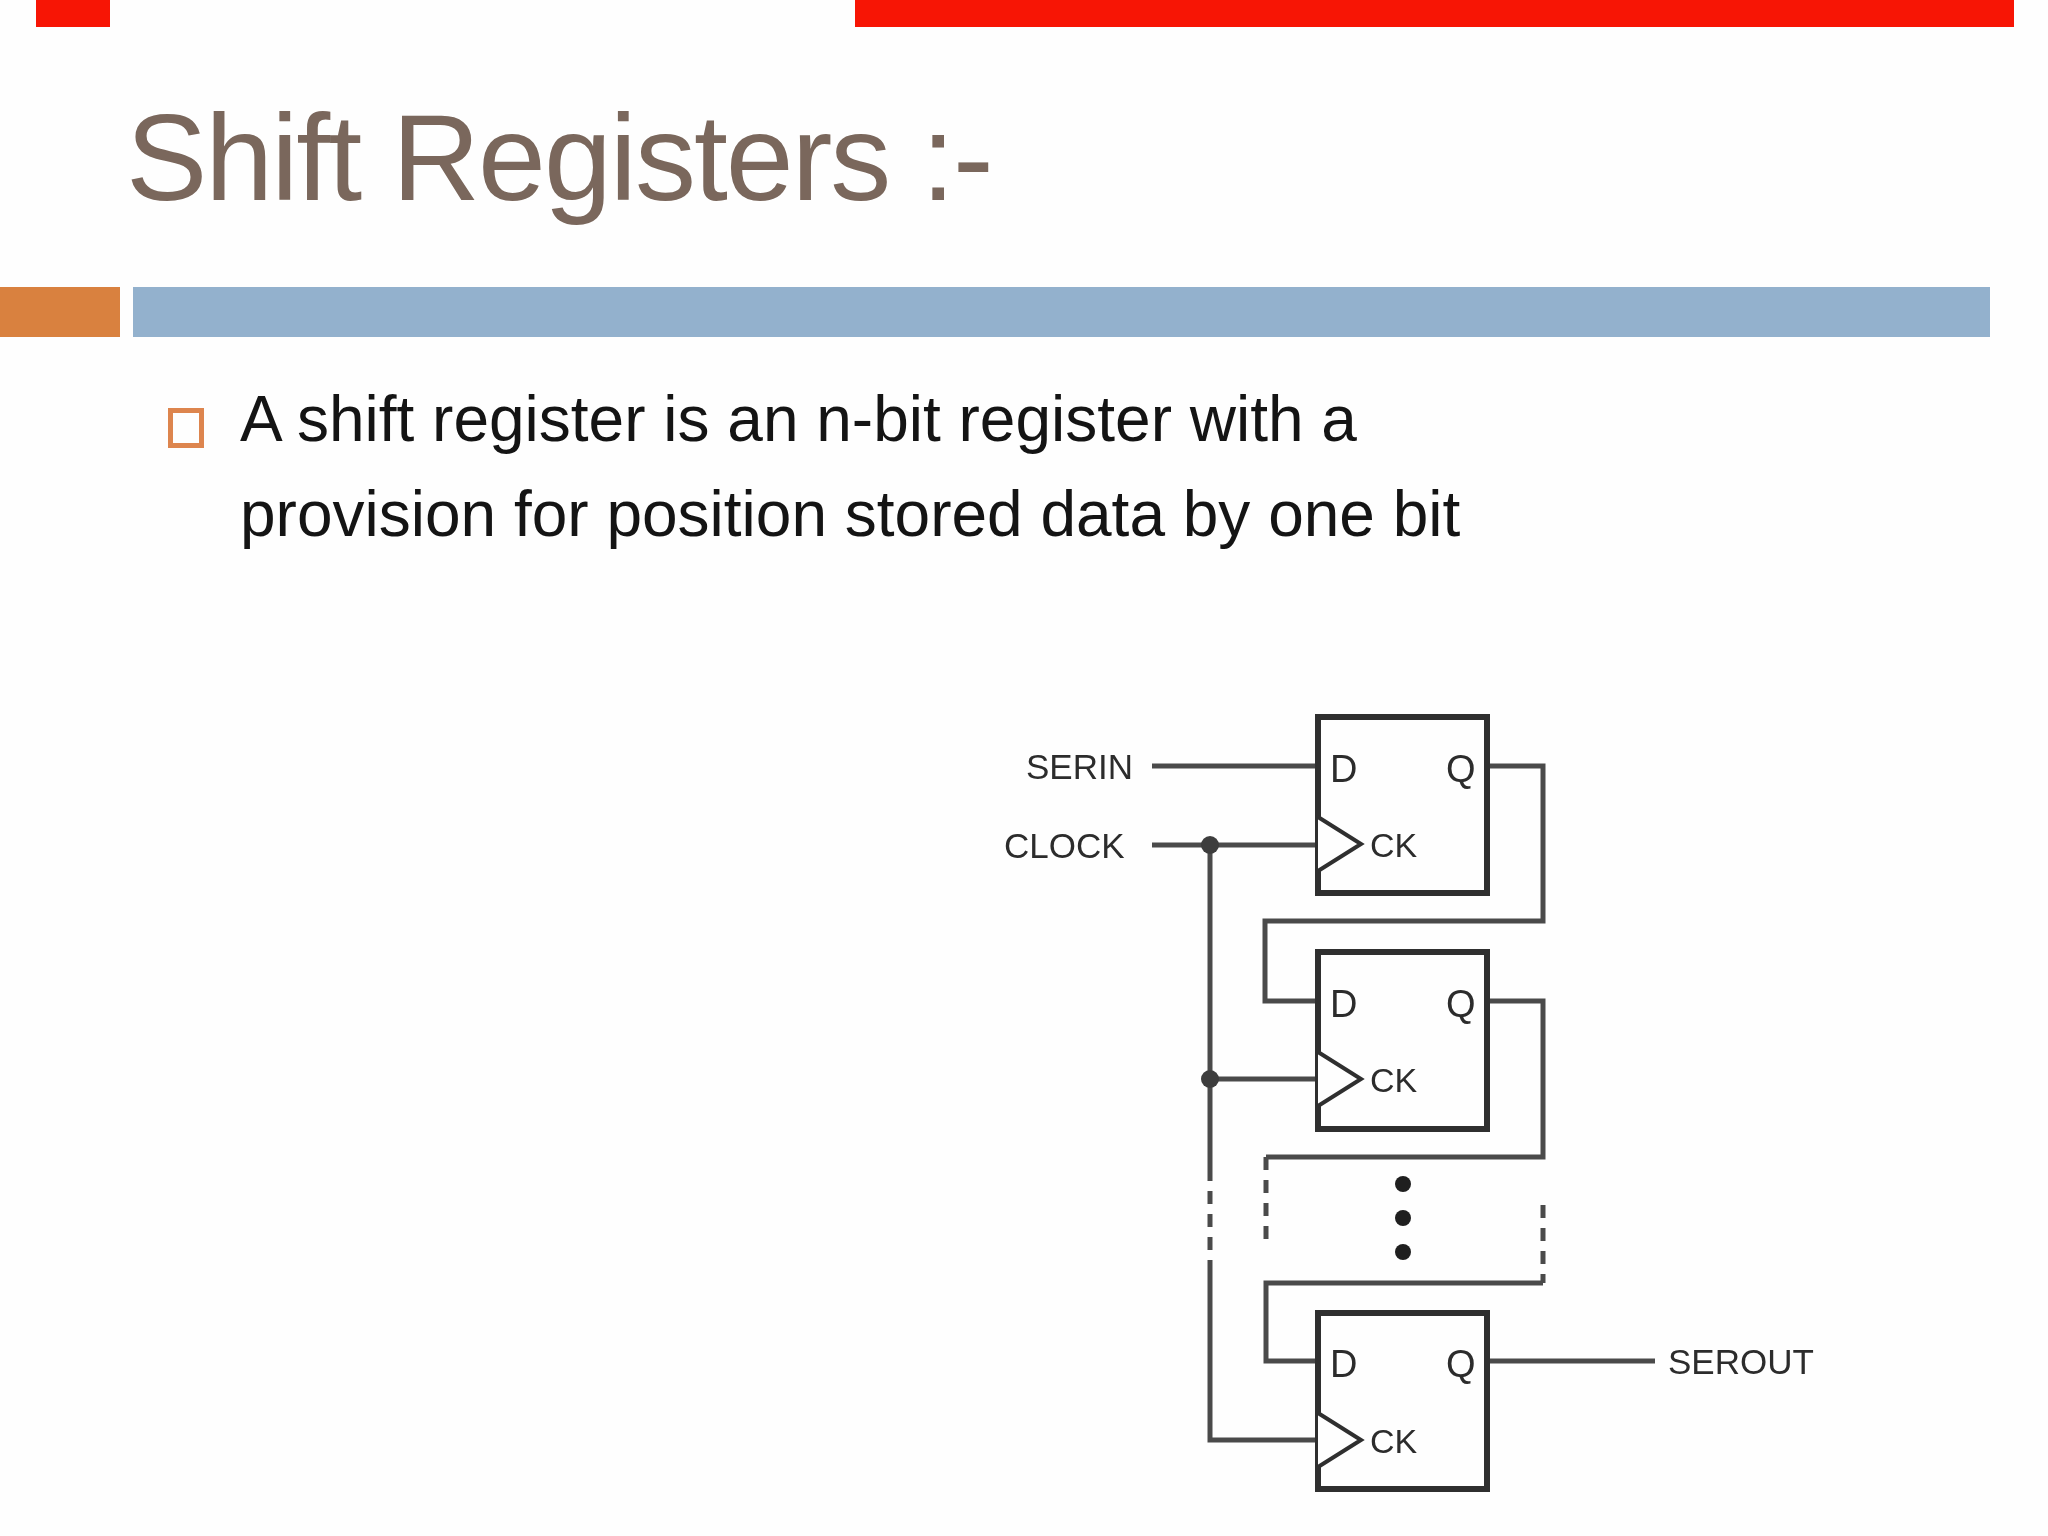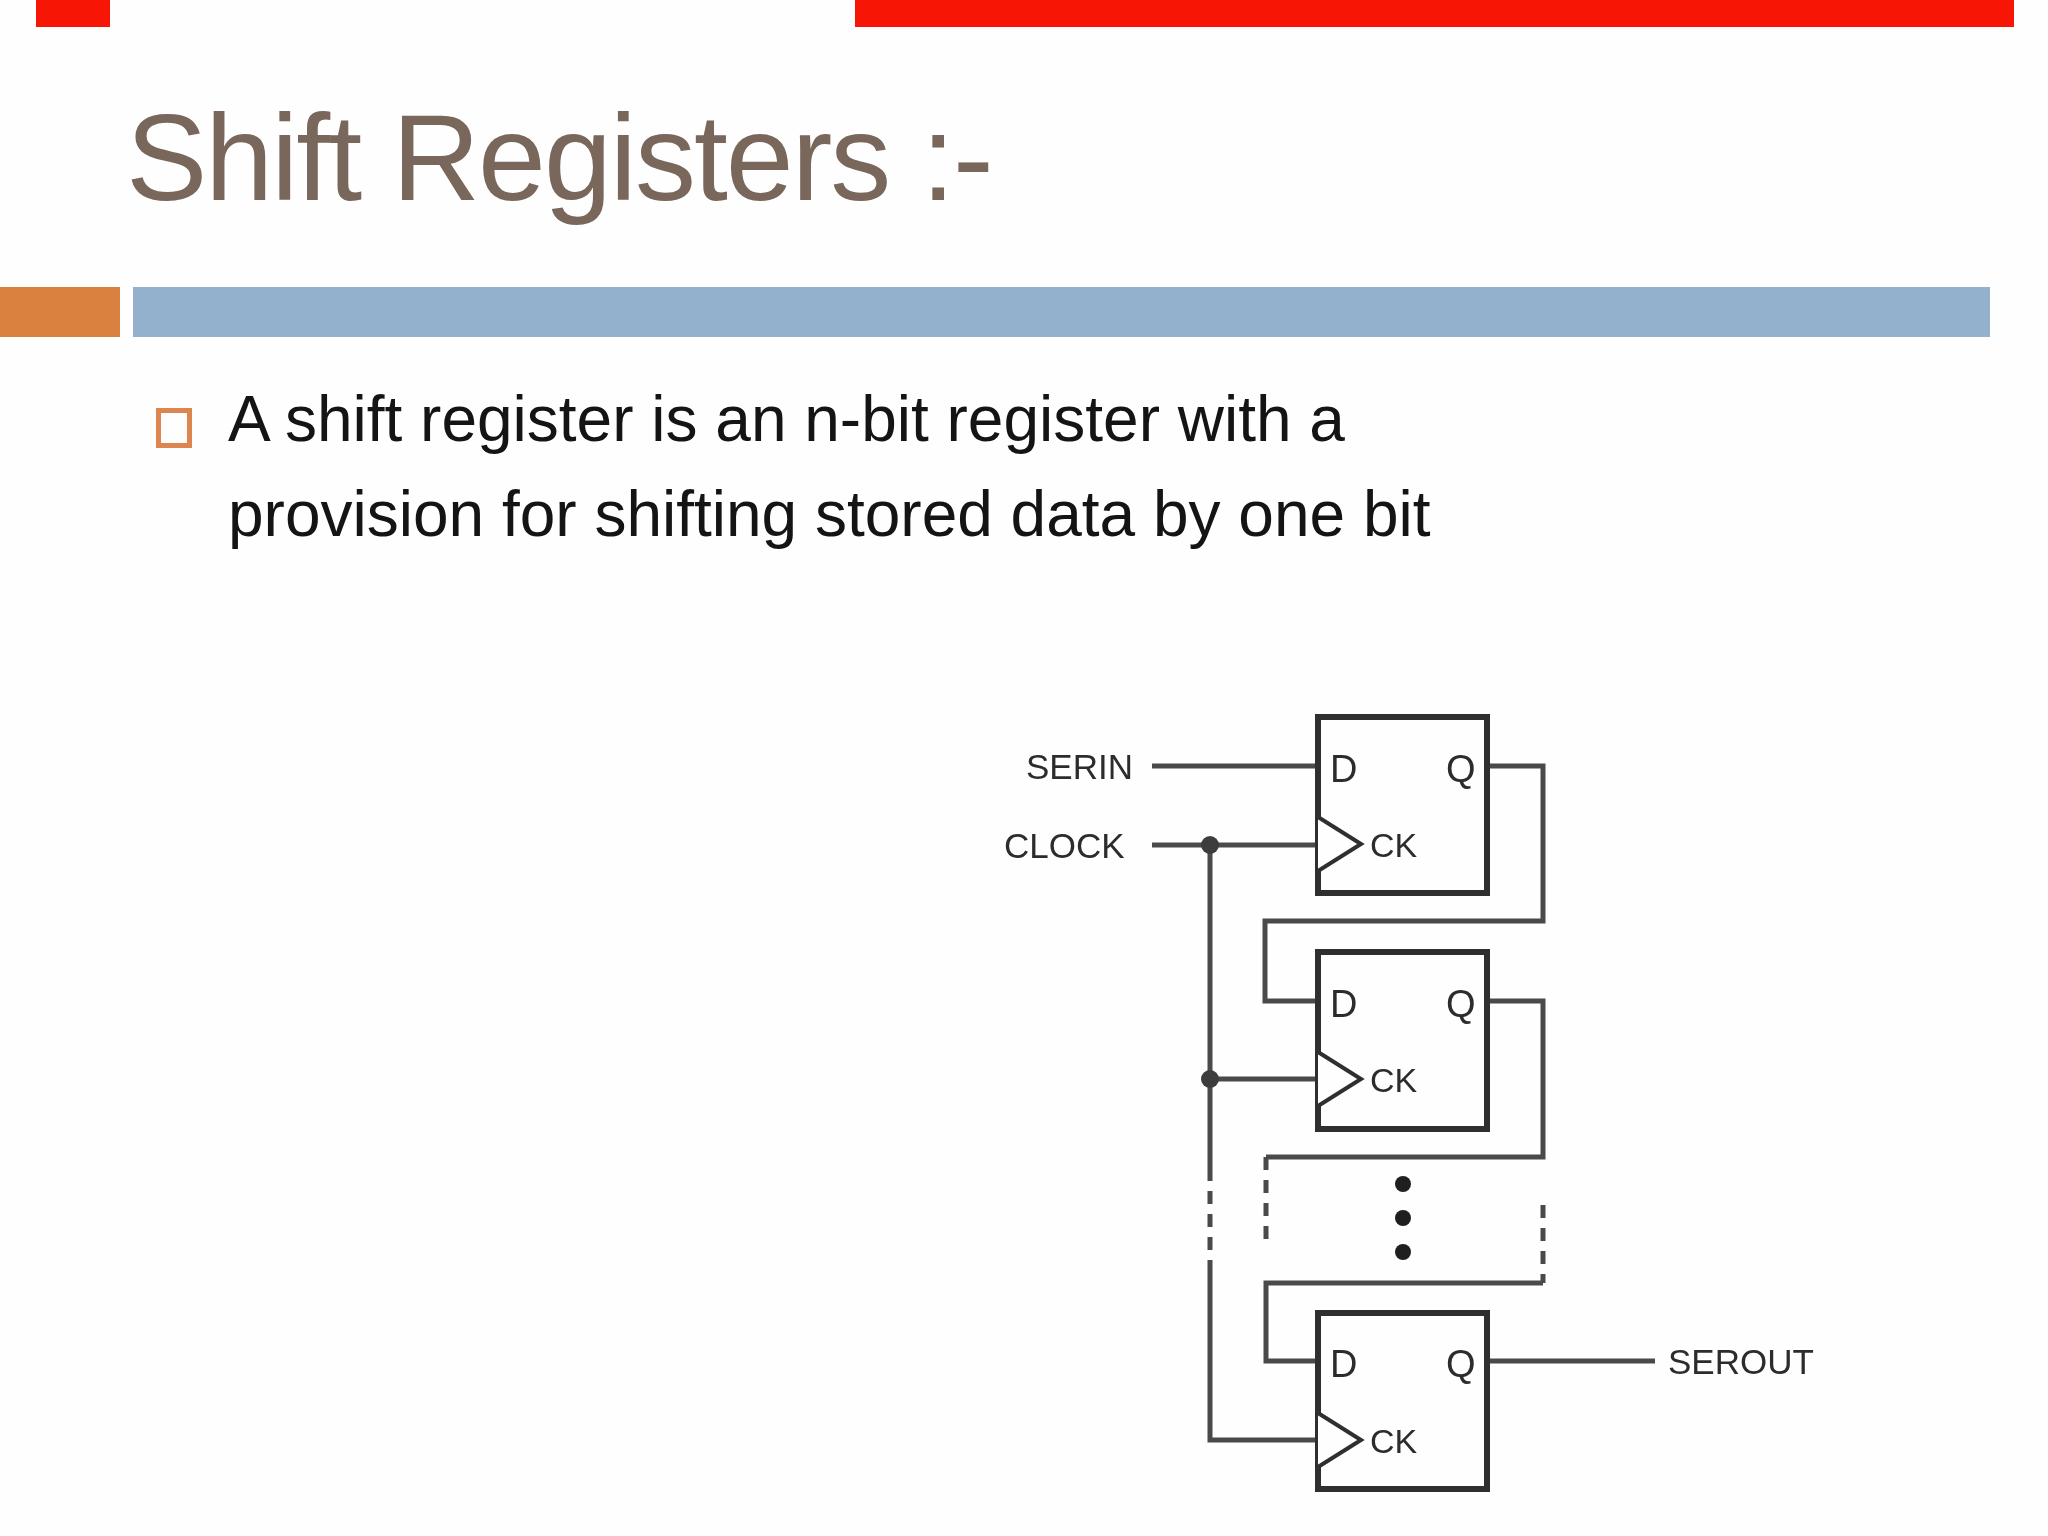--- a/index.html
+++ b/index.html
@@ -10,21 +10,21 @@
   .red-bar{position:absolute;top:0;height:27px;background:#f71505;}
   .red-bar.left{left:36px;width:74px;}
   .red-bar.right{left:855px;width:1159px;}
   .title{
     position:absolute;left:126px;top:88px;margin:0;
     font-size:122px;font-weight:400;letter-spacing:-2px;
     color:#7a675c;white-space:nowrap;
   }
   .band-orange{position:absolute;left:0;top:287px;width:120px;height:50px;background:#d9813f;}
   .band-blue{position:absolute;left:133px;top:287px;width:1857px;height:50px;background:#93b1cd;}
-  .bullet-row{position:absolute;left:156px;top:372px;width:1560px;}
+  .bullet-row{position:absolute;left:168px;top:372px;width:1560px;}
   .bullet-square{
     position:absolute;left:0;top:36px;width:26px;height:30px;
     border:5px solid #dd854e;background:transparent;
   }
   .bullet-text{
     margin:0 0 0 72px;font-size:64px;line-height:95px;color:#141414;
     letter-spacing:0px;
   }
   .bullet-text span{display:block;white-space:nowrap;}
   .diagram{position:absolute;left:0;top:0;width:2048px;height:1536px;}
@@ -48,21 +48,21 @@
 
   <h1 class="title">Shift Registers :-</h1>
 
   <div class="band-orange"></div>
   <div class="band-blue"></div>
 
   <div class="bullet-row">
     <span class="bullet-square"></span>
     <p class="bullet-text">
       <span>A shift register is an n-bit register with a</span>
-      <span>provision for shifting stored data by one bit</span>
+      <span>provision for position stored data by one bit</span>
     </p>
   </div>
 
   <svg class="diagram" viewBox="0 0 2048 1536" xmlns="http://www.w3.org/2000/svg">
 
     <path class="wire" d="M1152 766 H1318"></path>
     <path class="wire" d="M1152 845 H1318"></path>
 
     <path class="wire" d="M1210 845 V1168"></path>
     <path class="wire dashed" d="M1210 1168 V1270"></path>

